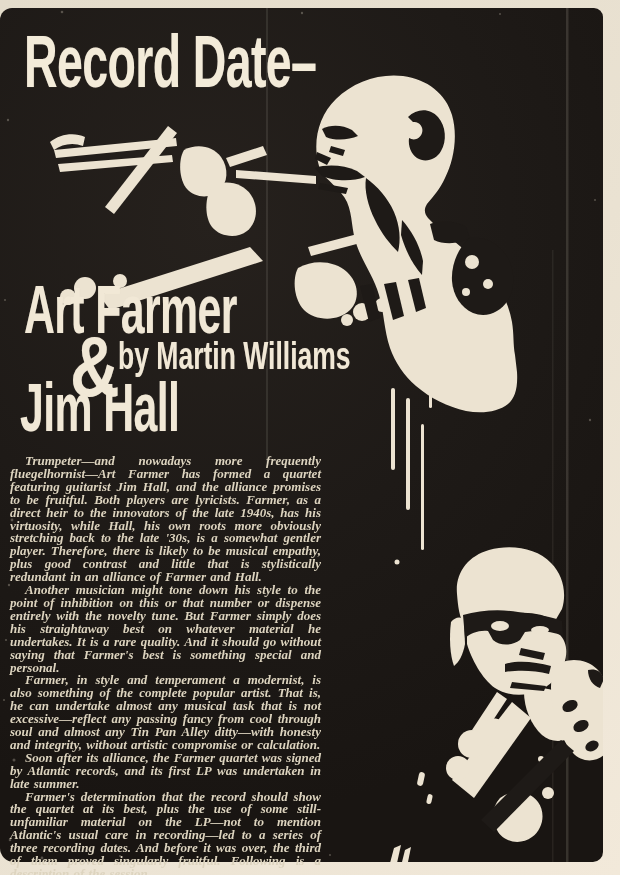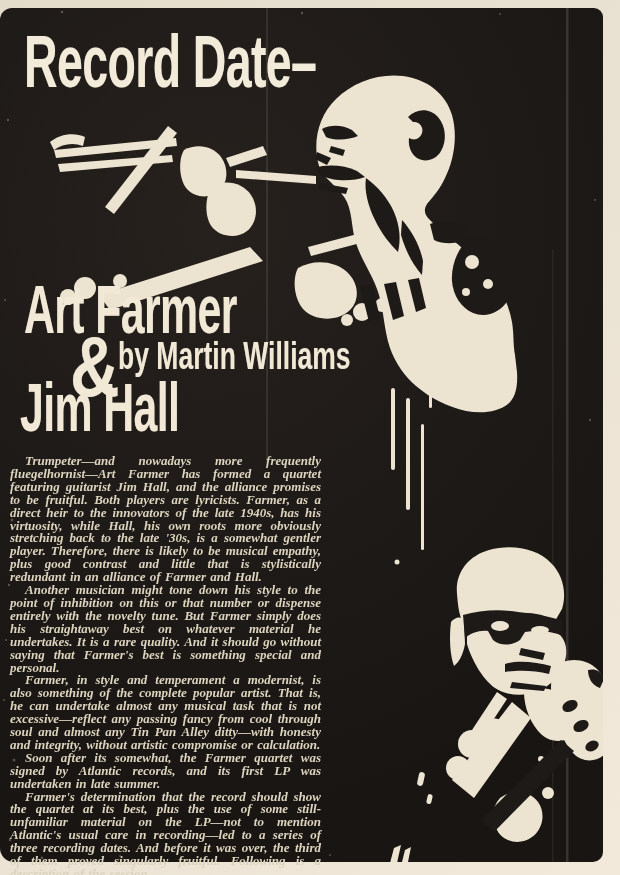--- a/index.html
+++ b/index.html
@@ -183,17 +183,17 @@
 
   <div class="hl hl-name1">Art Farmer</div>
   <div class="hl hl-amp">&amp;</div>
   <div class="hl hl-byline">by Martin Williams</div>
   <div class="hl hl-name2">Jim Hall</div>
 
   <div class="body-col">
     <p>Trumpeter—and nowadays more frequently fluegelhornist—Art Farmer has formed a quartet featuring guitarist Jim Hall, and the alliance promises to be fruitful. Both players are lyricists. Farmer, as a direct heir to the innovators of the late 1940s, has his virtuosity, while Hall, his own roots more obviously stretching back to the late '30s, is a somewhat gentler player. Therefore, there is likely to be musical empathy, plus good contrast and little that is stylistically redundant in an alliance of Farmer and Hall.</p>
     <p>Another musician might tone down his style to the point of inhibition on this or that number or dispense entirely with the novelty tune. But Farmer simply does his straightaway best on whatever material he undertakes. It is a rare quality. And it should go without saying that Farmer's best is something special and personal.</p>
     <p>Farmer, in style and temperament a modernist, is also something of the complete popular artist. That is, he can undertake almost any musical task that is not excessive—reflect any passing fancy from cool through soul and almost any Tin Pan Alley ditty—with honesty and integrity, without artistic compromise or calculation.</p>
-    <p>Soon after its somewhat, the Farmer quartet was signed by Atlantic records, and its first LP was undertaken in late summer.</p>
+    <p>Soon after its alliance, the Farmer quartet was signed by Atlantic records, and its first LP was undertaken in late summer.</p>
     <p>Farmer's determination that the record should show the quartet at its best, plus the use of some still-unfamiliar material on the LP—not to mention Atlantic's usual care in recording—led to a series of three recording dates. And before it was over, the third of them proved singularly fruitful. Following is a description of the session.</p>
   </div>
 
 </div>
 
 </body></html>

